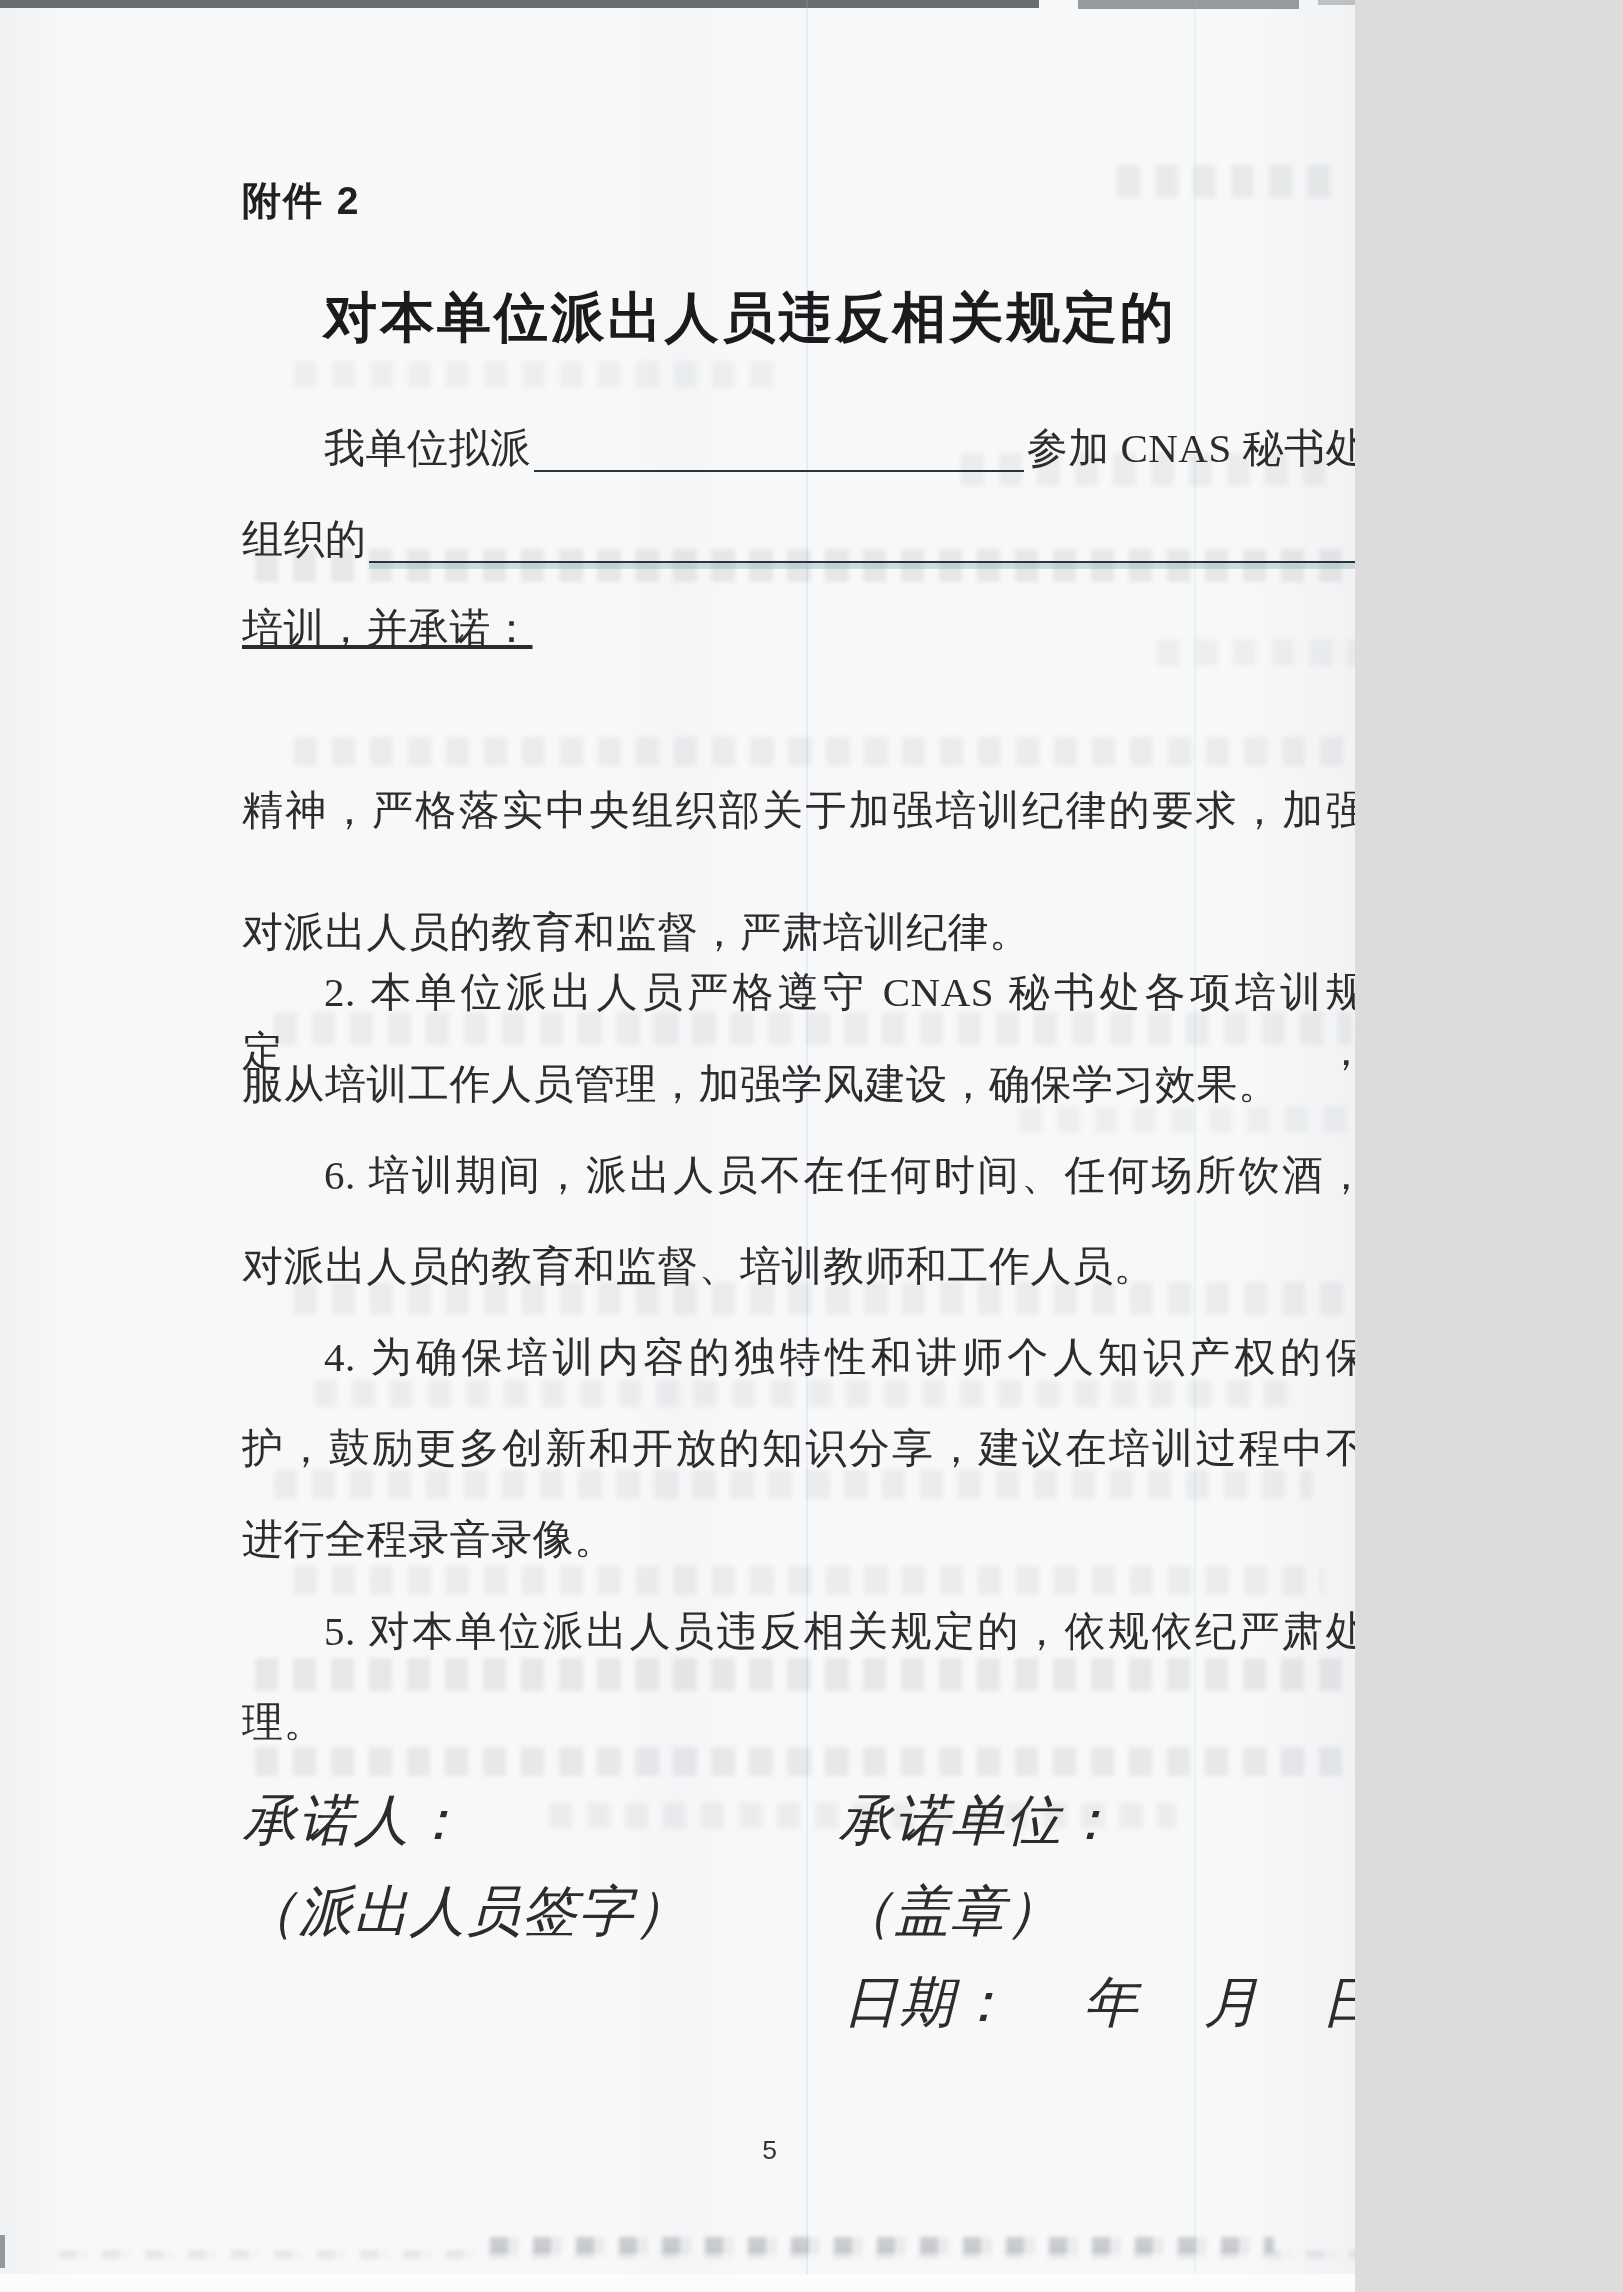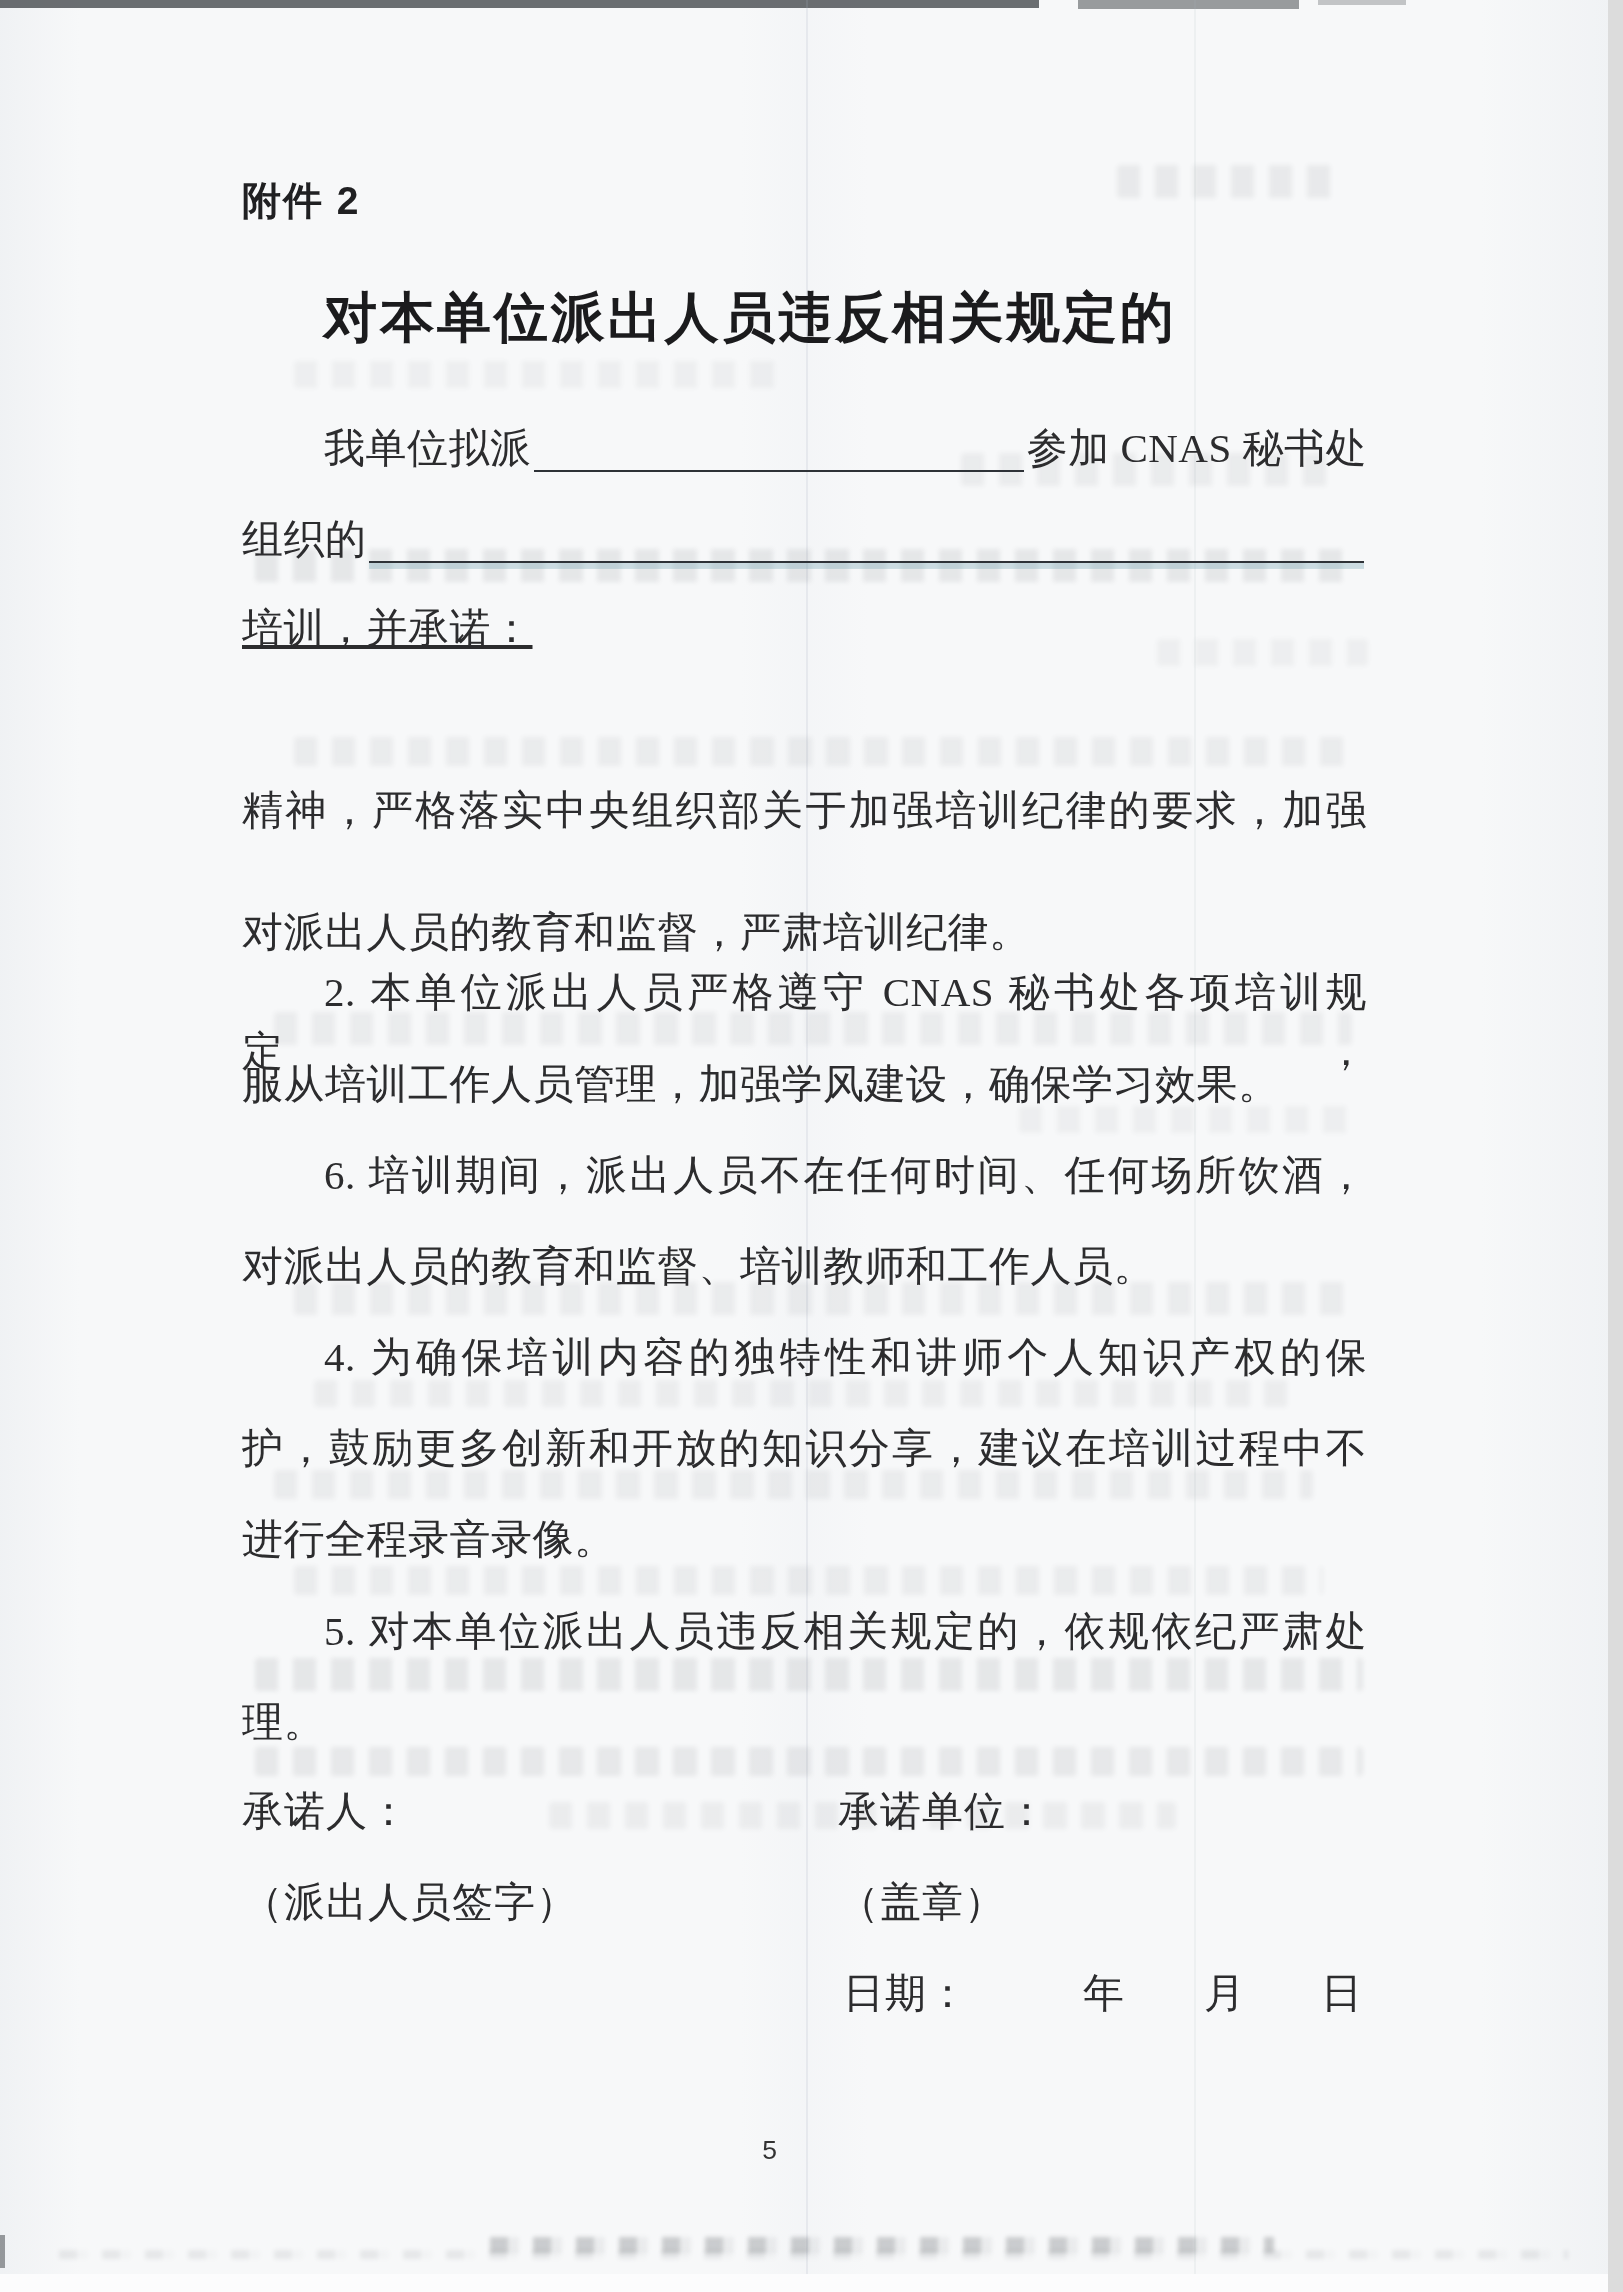--- a/index.html
+++ b/index.html
@@ -1,18 +1,18 @@
 <!DOCTYPE html>
 <html><head>
 <meta charset="utf-8">
 <style>
   html,body{margin:0;padding:0;background:#dcdcdc;}
   .page{
     position:relative;
-    width:1608px;height:2293px;
+    width:1355px;height:2293px;
     background:
       linear-gradient(90deg, rgba(205,212,220,.18) 0%, rgba(255,255,255,0) 5%, rgba(255,255,255,0) 46%, rgba(214,220,228,.10) 50%, rgba(255,255,255,0) 54%, rgba(255,255,255,0) 92%, rgba(205,212,220,.16) 100%),
       #f7f8f9;
     overflow:hidden;
     font-family:"Liberation Serif","DejaVu Serif",serif;
     color:#2c2c2e;
   }
   .streak{position:absolute;top:0;bottom:0;width:2px;background:rgba(165,180,195,.18);}
   .scan-strip{position:absolute;background:#3c4044;filter:blur(0.6px);}
   .bottom-blot{position:absolute;background:repeating-linear-gradient(90deg, rgba(70,75,80,.9) 0 17.6px, rgba(120,125,130,.35) 17.6px 29px, transparent 29px 43px);filter:blur(2px);}
@@ -42,21 +42,21 @@
   .bline.ind{text-indent:82px;}
   .bline.flexline{display:flex;align-items:flex-end;}
   .flexline .seg{flex:0 0 auto;}
   .flexline .indent{flex:0 0 82px;}
   .blank{
     flex:1 1 auto;height:49px;margin:0 2.9px 5.9px 2.9px;
     border-bottom:2.9px solid #2e3237;
   }
   .blank.dbl{box-shadow:0 5.9px 0 rgba(120,165,180,.35);}
   .sig{
-    position:absolute;font-size:41px;letter-spacing:1px;color:#2c2c2e;white-space:nowrap;
+    position:absolute;font-size:55px;letter-spacing:1px;color:#2c2c2e;white-space:nowrap;font-style:italic;
   }
   .pageno{
     position:absolute;left:686px;top:2135px;width:167px;text-align:center;
     font-family:"Liberation Sans","DejaVu Sans",sans-serif;
     font-size:26.5px;color:#333;
   }
 </style>
 </head>
 <body>
 

